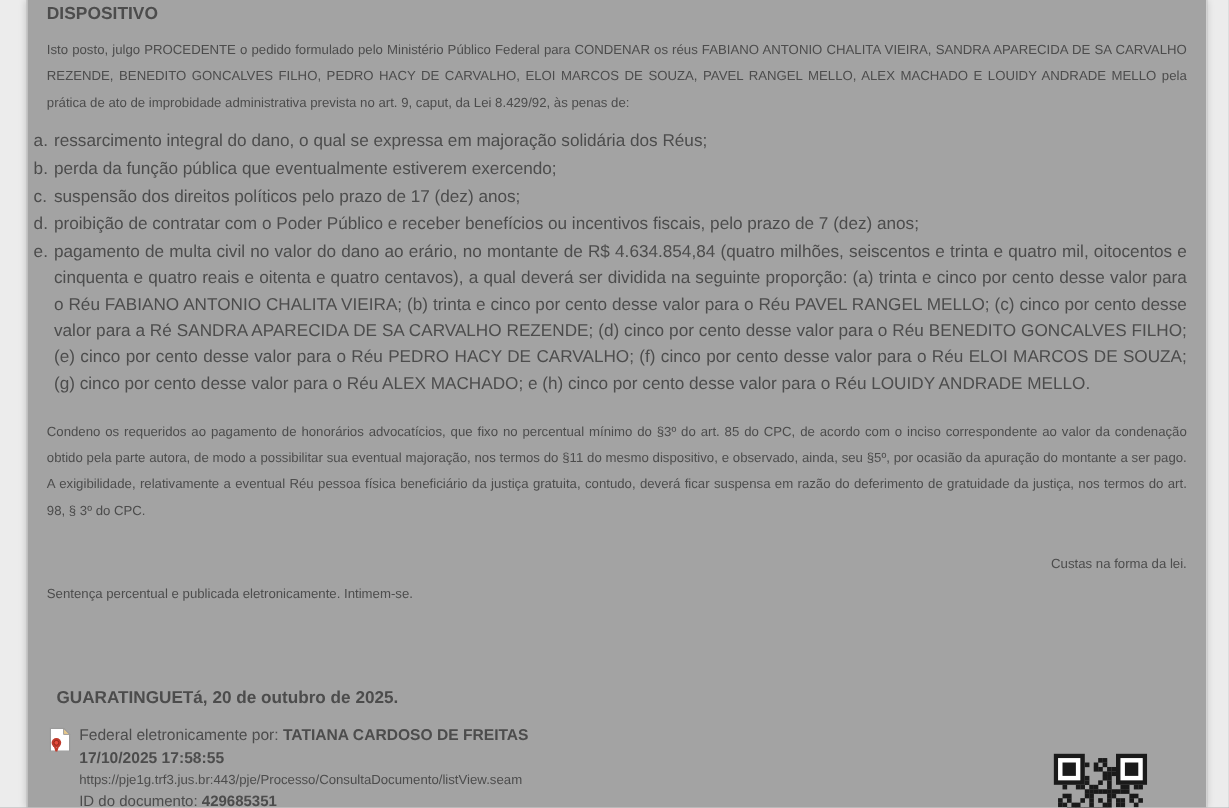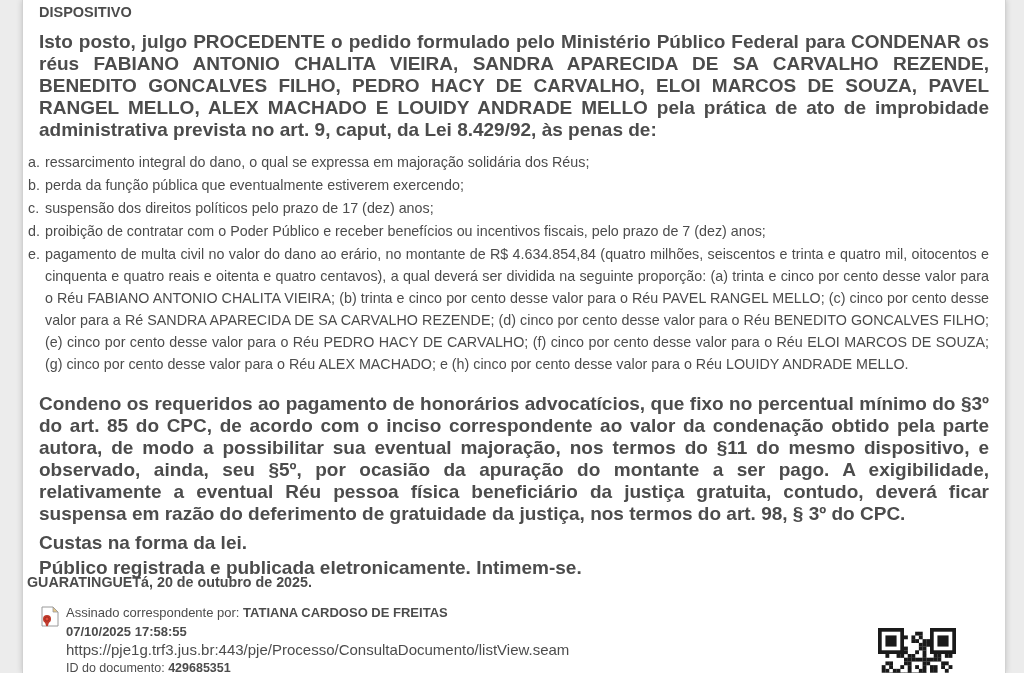--- a/index.html
+++ b/index.html
@@ -7,51 +7,51 @@
   body {
     width: 1024px; height: 673px;
     background: #ececec;
     font-family: "Liberation Sans", sans-serif;
     overflow: hidden;
   }
   .page {
     position: relative;
     margin-left: 22px;
     width: 984px; height: 673px;
-    background: #ffffff;
+    background: #a3a3a3;
     border-left: 1px solid #d2d2d2;
     border-right: 1px solid #d2d2d2;
     box-shadow: 0 0 6px rgba(0,0,0,0.18);
     padding: 2px 16px 0 16px;
     color: #4c4c4c;
   }
   .heading {
     font-size: 14.5px; font-weight: bold; line-height: 20px;
   }
   .para {
-    font-size: 19px; line-height: 22px; text-align: justify; font-weight: bold;
+    font-size: 11px; line-height: 22px; text-align: justify;
   }
   .intro { margin-top: 9px; }
   .penalty-list { margin-top: 10px; margin-left: -11px; }
   .penalty-item { display: flex; font-size: 14.3px; line-height: 22px; margin-bottom: 1px; }
   .penalty-item .marker { flex: none; width: 17px; }
   .penalty-item .ptext { flex: 1; text-align: justify; }
   .fees { margin-top: 18px; }
-  .custas { margin-top: 7px; text-align: left; }
+  .custas { margin-top: 22px; text-align: right; }
   .sentenca { margin-top: 3px; text-align: left; }
   .dateline {
-    position: absolute; left: 4px; top: 574px;
+    position: absolute; left: 24px; top: 574px;
     font-size: 14.3px; font-weight: bold;
   }
   .sig-block { position: absolute; left: 18px; top: 603px; }
   .sig-icon { position: absolute; left: 0; top: 3px; width: 18px; height: 21px; }
   .sig-lines { margin-left: 25px; }
   .sig-line1 { font-size: 13px; line-height: 19px; }
   .sig-line2 { font-size: 13px; line-height: 19px; font-weight: bold; }
-  .sig-url   { font-size: 15px; line-height: 18px; }
+  .sig-url   { font-size: 11px; line-height: 18px; }
   .sig-id    { font-size: 12.5px; line-height: 18px; }
   .b { font-weight: bold; margin-top: 35px; }
   .qr {
     position: absolute; left: 855px; top: 628px;
     width: 78px; height: 78px;
   }
 </style>
 </head>
 <body>
 
@@ -81,37 +81,37 @@
     <div class="penalty-item">
       <span class="marker">e.</span>
       <span class="ptext">pagamento de multa civil no valor do dano ao erário, no montante de R$ 4.634.854,84 (quatro milhões, seiscentos e trinta e quatro mil, oitocentos e cinquenta e quatro reais e oitenta e quatro centavos), a qual deverá ser dividida na seguinte proporção: (a) trinta e cinco por cento desse valor para o Réu FABIANO ANTONIO CHALITA VIEIRA; (b) trinta e cinco por cento desse valor para o Réu PAVEL RANGEL MELLO; (c) cinco por cento desse valor para a Ré SANDRA APARECIDA DE SA CARVALHO REZENDE; (d) cinco por cento desse valor para o Réu BENEDITO GONCALVES FILHO; (e) cinco por cento desse valor para o Réu PEDRO HACY DE CARVALHO; (f) cinco por cento desse valor para o Réu ELOI MARCOS DE SOUZA; (g) cinco por cento desse valor para o Réu ALEX MACHADO; e (h) cinco por cento desse valor para o Réu LOUIDY ANDRADE MELLO.</span>
     </div>
   </div>
 
   <div class="para fees">Condeno os requeridos ao pagamento de honorários advocatícios, que fixo no percentual mínimo do §3º do art. 85 do CPC, de acordo com o inciso correspondente ao valor da condenação obtido pela parte autora, de modo a possibilitar sua eventual majoração, nos termos do §11 do mesmo dispositivo, e observado, ainda, seu §5º, por ocasião da apuração do montante a ser pago. A exigibilidade, relativamente a eventual Réu pessoa física beneficiário da justiça gratuita, contudo, deverá ficar suspensa em razão do deferimento de gratuidade da justiça, nos termos do art. 98, § 3º do CPC.</div>
 
   <div class="para custas">Custas na forma da lei.</div>
 
-  <div class="para sentenca">Público registrada e publicada eletronicamente. Intimem-se.</div>
+  <div class="para sentenca">Sentença percentual e publicada eletronicamente. Intimem-se.</div>
 
   <div class="dateline">GUARATINGUETá, 20 de outubro de 2025.</div>
 
   <div class="sig-block">
     <span class="sig-icon">
       <svg width="18" height="21" viewBox="0 0 18 21" xmlns="http://www.w3.org/2000/svg">
         <path d="M1 1 h11 l5 5 v14 h-16 z" fill="#ffffff" stroke="#9a9a9a" stroke-width="1"></path>
         <path d="M12 1 l5 5 h-5 z" fill="#e8c98a" stroke="#9a9a9a" stroke-width="0.8"></path>
         <path d="M4 14 l2 6 M8 14 l-2 6" stroke="#c0392b" stroke-width="1.6"></path>
         <circle cx="6" cy="13" r="4" fill="#c0392b"></circle>
         <circle cx="6" cy="13" r="2" fill="#e74c3c" stroke="#8e2418" stroke-width="0.7"></circle>
       </svg>
     </span>
     <div class="sig-lines">
-      <div class="sig-line1"><span>Assinado correspondente por: </span><span class="b">TATIANA CARDOSO DE FREITAS</span></div>
-      <div class="sig-line2">07/10/2025 17:58:55</div>
+      <div class="sig-line1"><span>Federal eletronicamente por: </span><span class="b">TATIANA CARDOSO DE FREITAS</span></div>
+      <div class="sig-line2">17/10/2025 17:58:55</div>
       <div class="sig-url">https://pje1g.trf3.jus.br:443/pje/Processo/ConsultaDocumento/listView.seam</div>
       <div class="sig-id"><span>ID do documento: </span><span class="b">429685351</span></div>
     </div>
   </div>
 
   <div class="qr">
     <svg id="qr-svg" width="78" height="78" viewBox="0 0 78 78" xmlns="http://www.w3.org/2000/svg">
         <g fill="#1a1a1a">
           <rect x="37.14" y="3.71" width="3.86" height="3.86"></rect>
           <rect x="40.86" y="3.71" width="3.86" height="3.86"></rect>

